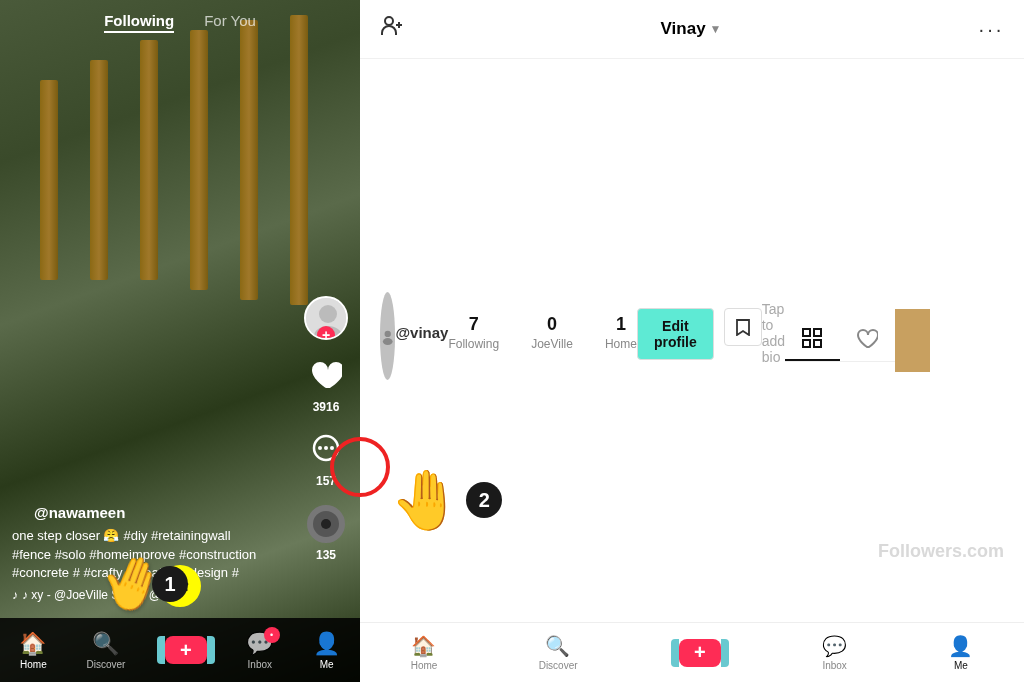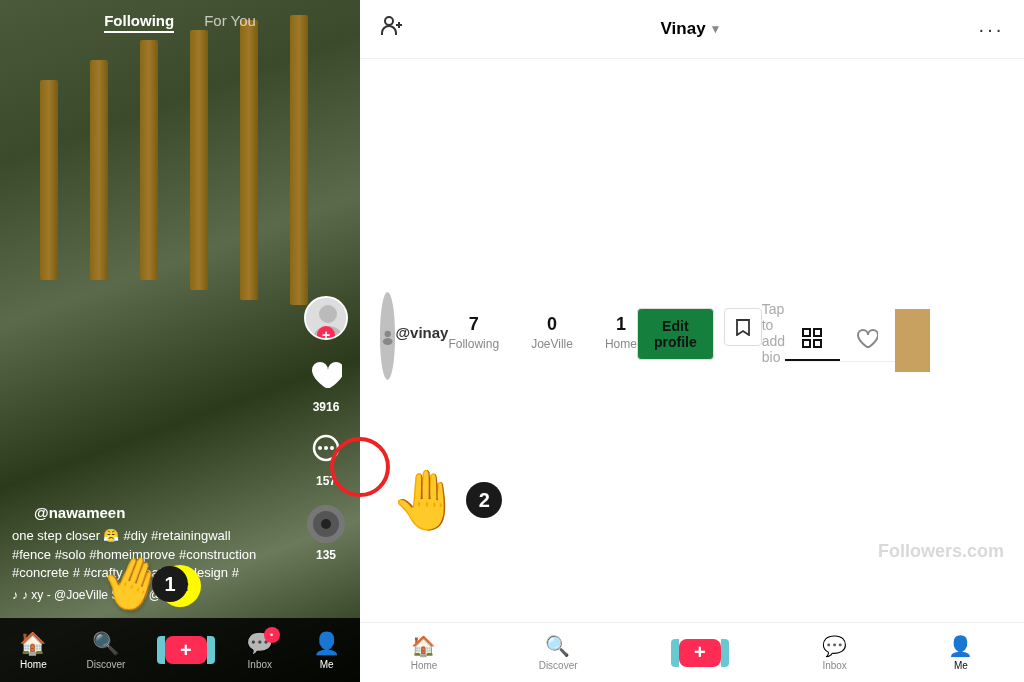--- a/index.html
+++ b/index.html
@@ -363,21 +363,21 @@
       width: 100%;
       justify-content: center;
     }
 
     .edit-profile-btn {
       flex: 1;
       max-width: 200px;
       padding: 9px 16px;
       border: 1px solid #ddd;
       border-radius: 4px;
-      background: #15803d;
+      background: #5eead4;
       font-size: 14px;
       font-weight: 600;
       cursor: pointer;
       color: #111;
     }
 
     .bookmark-btn {
       width: 38px;
       height: 38px;
       border: 1px solid #ddd;

